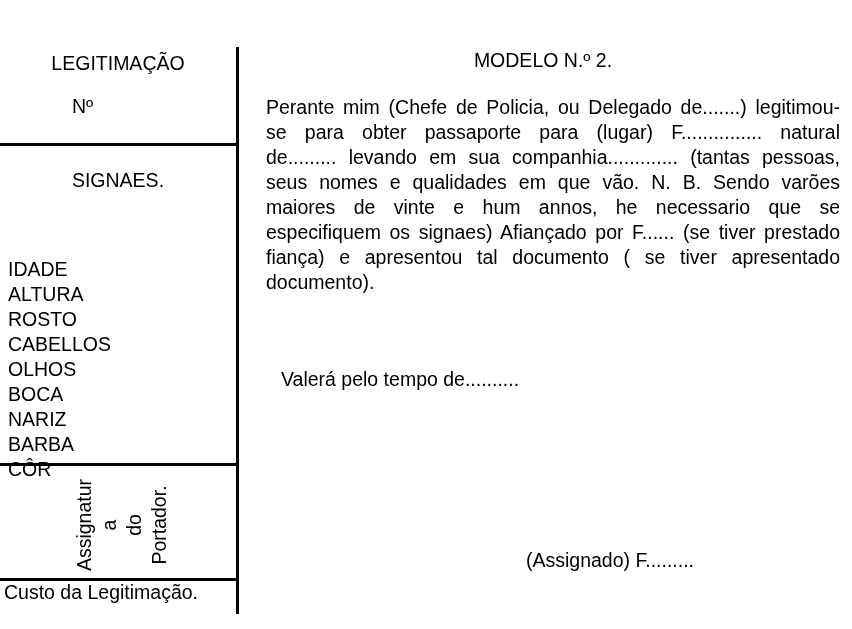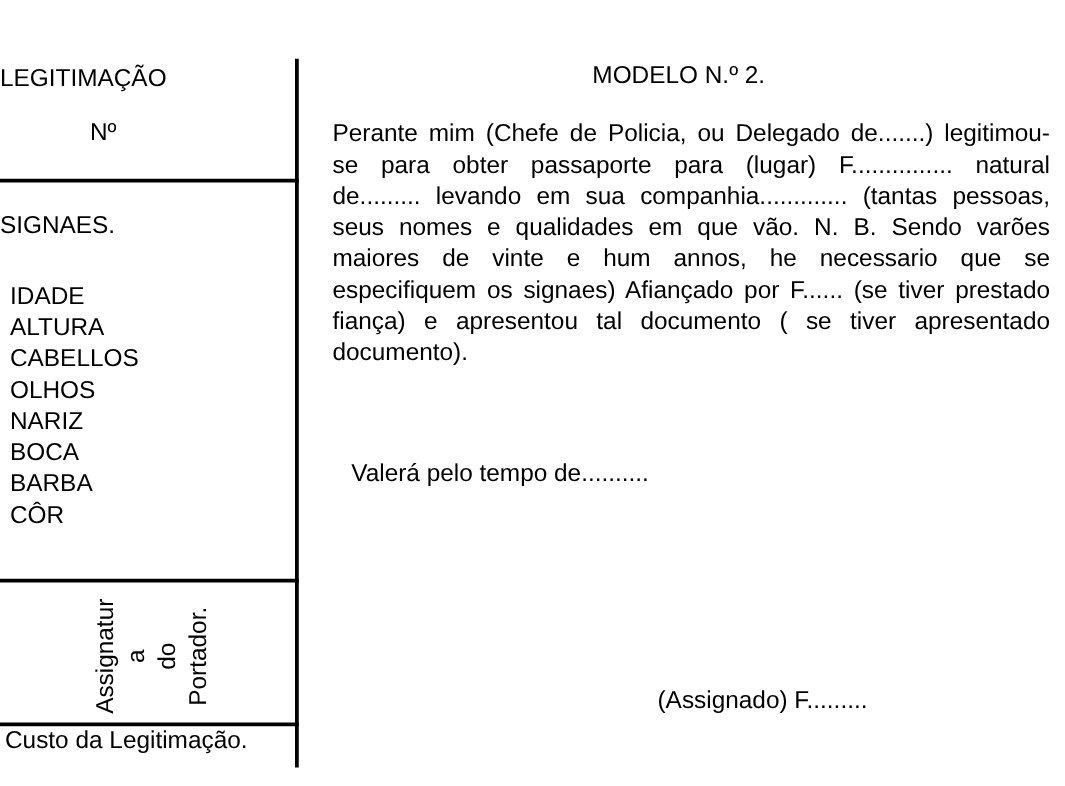--- a/index.html
+++ b/index.html
@@ -9,22 +9,22 @@
     font-family: "Liberation Sans", sans-serif;
     font-size: 19.5px;
     color: #000000;
     position: relative;
     overflow: hidden;
   }
   .abs { position: absolute; }
   .rule { background: #000000; }
 
   
-  .panel-center { width: 236px; text-align: left; white-space: nowrap; }
-  .signaes-list { line-height: 25px; }
+  .panel-center { width: 236px; text-align: center; white-space: nowrap; }
+  .signaes-list { line-height: 25px; margin-top: 32px; }
   .signaes-list div { white-space: nowrap; }
 
   .sig-rotated {
     left: 74px; top: 475px;
     width: 96px; height: 100px;
     transform: rotate(-90deg);
     transform-origin: center center;
     display: flex; flex-direction: column; justify-content: center;
   }
   .sig-rotated div { text-align: center; line-height: 25px; white-space: nowrap; }
@@ -56,24 +56,25 @@
 
 <div class="abs panel-center" style="left:0; top:52px;">LEGITIMAÇÃO</div>
 
 <div class="abs nowrap" style="left:72px; top:95px;">Nº</div>
 
 <div class="abs panel-center" style="left:0; top:169px;">SIGNAES.</div>
 
 <div class="abs signaes-list" style="left:8px; top:225px;">
     <div>IDADE</div>
     <div>ALTURA</div>
+    <div>ROSTO</div>
     <div>CABELLOS</div>
     <div>OLHOS</div>
+    <div>BOCA</div>
     <div>NARIZ</div>
-    <div>BOCA</div>
     <div>BARBA</div>
     <div>CÔR</div>
   </div>
 
 <div class="abs sig-rotated">
     <div>Assignatur</div>
     <div>a</div>
     <div>do</div>
     <div>Portador.</div>
   </div>

